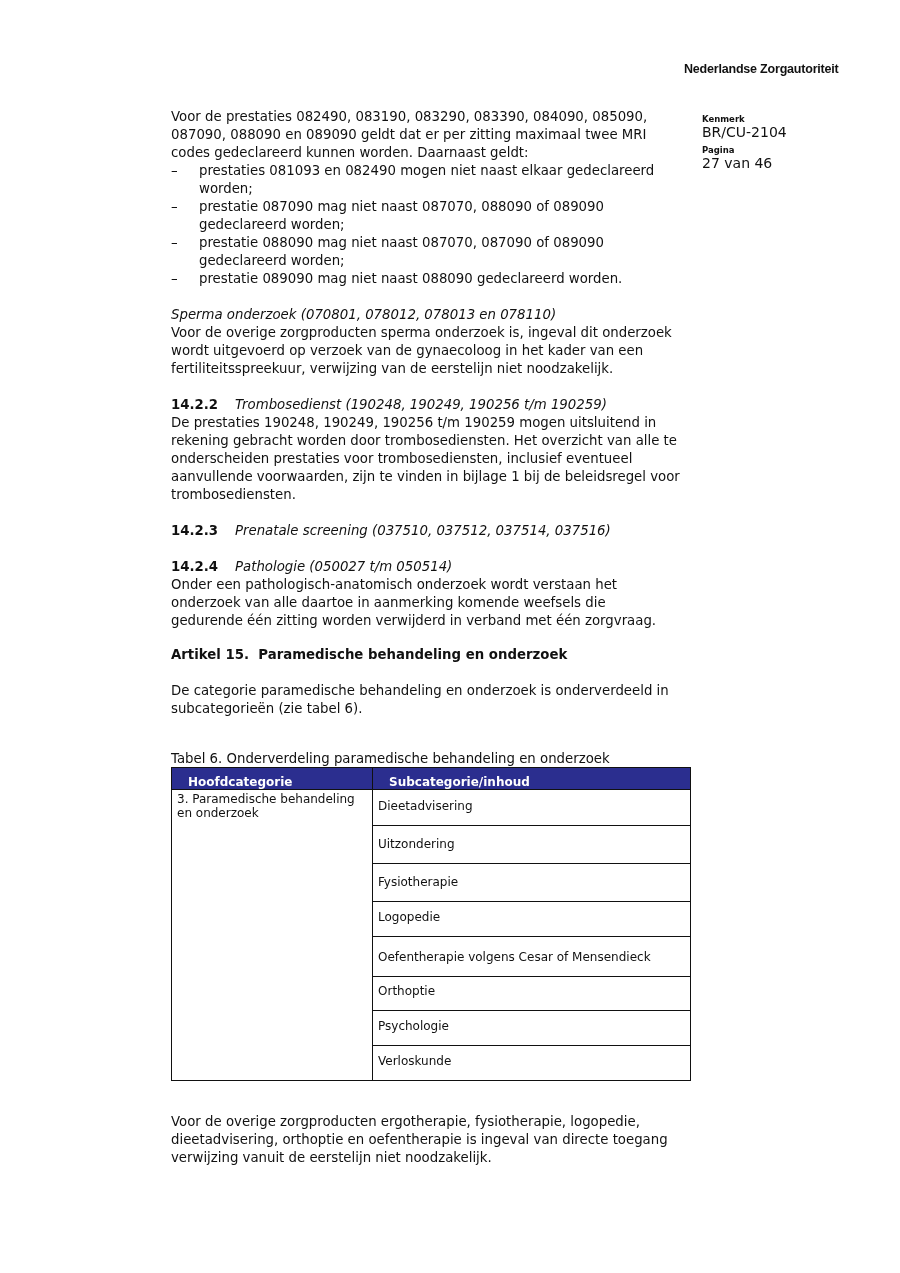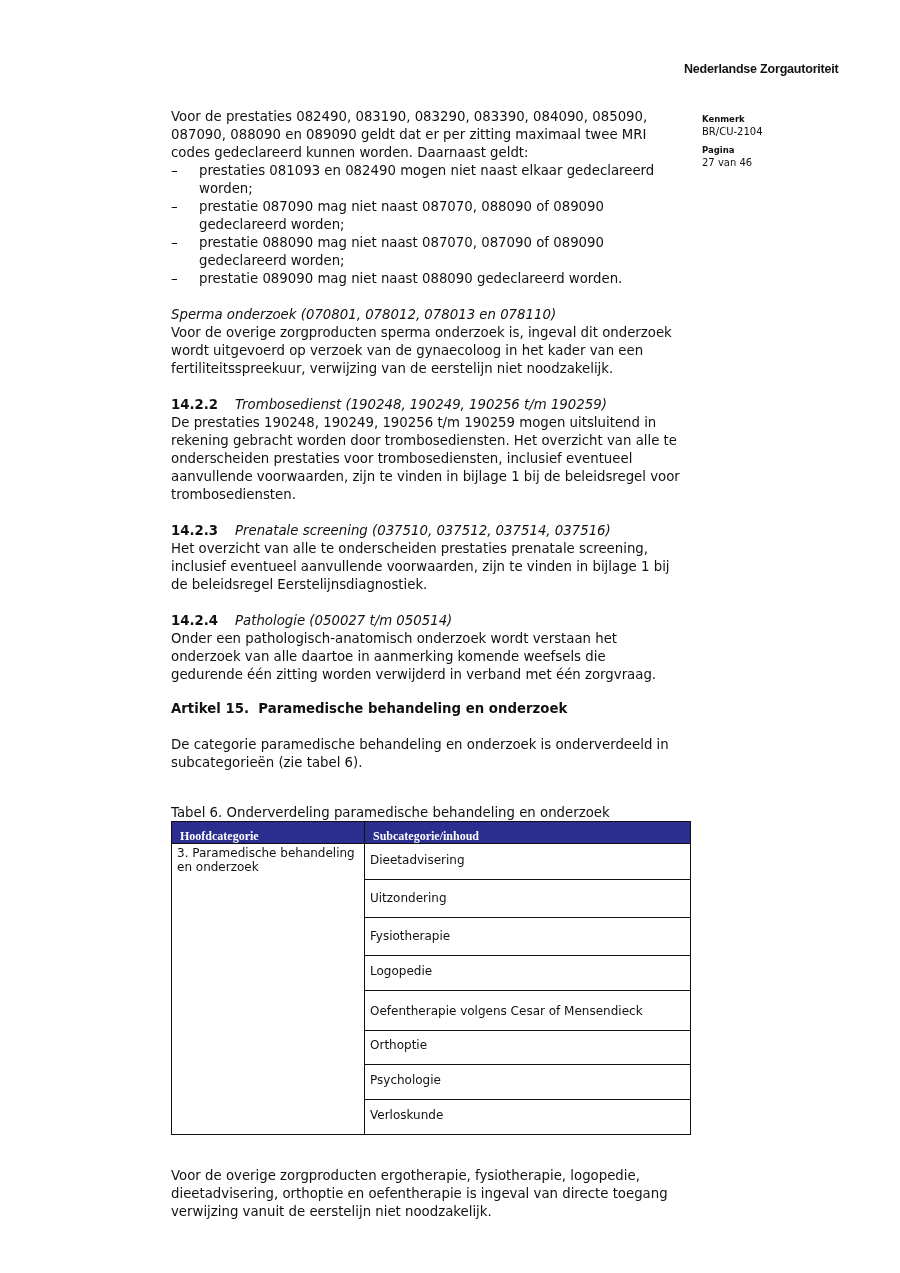--- a/index.html
+++ b/index.html
@@ -7,43 +7,42 @@
       width: 900px; height: 1273px; position: relative; overflow: hidden;
       font-family: "DejaVu Sans", sans-serif; color: #111111;
     }
     .org-name {
       position: absolute; left: 684px; top: 62px;
       font-family: "Liberation Sans", sans-serif; font-weight: bold;
       font-size: 12.5px; color: #111; letter-spacing: -0.2px;
     }
     .meta { position: absolute; left: 702px; top: 114px; font-size: 11px; line-height: 14px; }
     .meta .lbl { font-weight: bold; font-size: 8.5px; line-height: 11px; }
-    .meta .val { font-size: 10px; line-height: 14px; margin-bottom: 6px; }
+    .meta .val { font-size: 14px; line-height: 14px; margin-bottom: 6px; }
     .main {
       position: absolute; left: 171px; top: 108px; width: 510px;
       font-size: 13.3px; line-height: 18px;
     }
     p { margin: 0; }
     .gap { height: 18px; }
     ul.dash { list-style: none; margin: 0; padding: 0; }
     ul.dash li { position: relative; padding-left: 28px; }
     ul.dash li .bullet { position: absolute; left: 0; top: 0; }
     .it { font-style: italic; }
     .num { font-weight: bold; display: inline-block; width: 64px; }
     .h-art { font-weight: bold; }
     .caption { margin-top: 0; }
     table.t6 {
       border-collapse: collapse; width: 520px; margin-left: 0;
       font-size: 12px; line-height: 14px;
     }
     table.t6 th {
       background: #2b2e8f; color: #ffffff; text-align: left; font-weight: bold;
-      padding: 6px 4px 0 8px; height: 15px; border: 1px solid #111;
+      padding: 6px 4px 0 16px; height: 15px; border: 1px solid #111;
       font-size: 12px;
-      font-family: Liberation Serif, serif;
     }
     table.t6 td { border: 1px solid #111; vertical-align: bottom; padding: 0 5px 12px 5px; }
     table.t6 td.main-cat { vertical-align: top; padding: 2px 5px; width: 180px; }
     .r { height: 22px; }
     .r.tall { height: 27px; }
   </style>
 </head>
 <body>
 
 <div class="org-name">Nederlandse Zorgautoriteit</div>
@@ -67,21 +66,20 @@
   <div class="gap"></div>
   <p class="it">Sperma onderzoek (070801, 078012, 078013 en 078110)</p>
   <p>Voor de overige zorgproducten sperma onderzoek is, ingeval dit onderzoek wordt uitgevoerd op verzoek van de gynaecoloog in het kader van een fertiliteitsspreekuur, verwijzing van de eerstelijn niet noodzakelijk.</p>
 
   <div class="gap"></div>
   <p><span class="num">14.2.2</span><span class="it">Trombosedienst (190248, 190249, 190256 t/m 190259)</span></p>
   <p>De prestaties 190248, 190249, 190256 t/m 190259 mogen uitsluitend in rekening gebracht worden door trombosediensten. Het overzicht van alle te onderscheiden prestaties voor trombosediensten, inclusief eventueel aanvullende voorwaarden, zijn te vinden in bijlage 1 bij de beleidsregel voor trombosediensten.</p>
 
   <div class="gap"></div>
   <p><span class="num">14.2.3</span><span class="it">Prenatale screening (037510, 037512, 037514, 037516)</span></p>
-  <p>Het overzicht van alle te onderscheiden prestaties prenatale screening, inclusief eventueel aanvullende voorwaarden, zijn te vinden in bijlage 1 bij de beleidsregel Eerstelijnsdiagnostiek.</p>
 
   <div class="gap"></div>
   <p><span class="num">14.2.4</span><span class="it">Pathologie (050027 t/m 050514)</span></p>
   <p>Onder een pathologisch-anatomisch onderzoek wordt verstaan het onderzoek van alle daartoe in aanmerking komende weefsels die gedurende één zitting worden verwijderd in verband met één zorgvraag.</p>
 
   <div style="height:16px"></div>
   <p class="h-art" style="white-space:pre">Artikel 15.  Paramedische behandeling en onderzoek</p>
   <div style="height:18px"></div>
   <p>De categorie paramedische behandeling en onderzoek is onderverdeeld in subcategorieën (zie tabel 6).</p>
 

